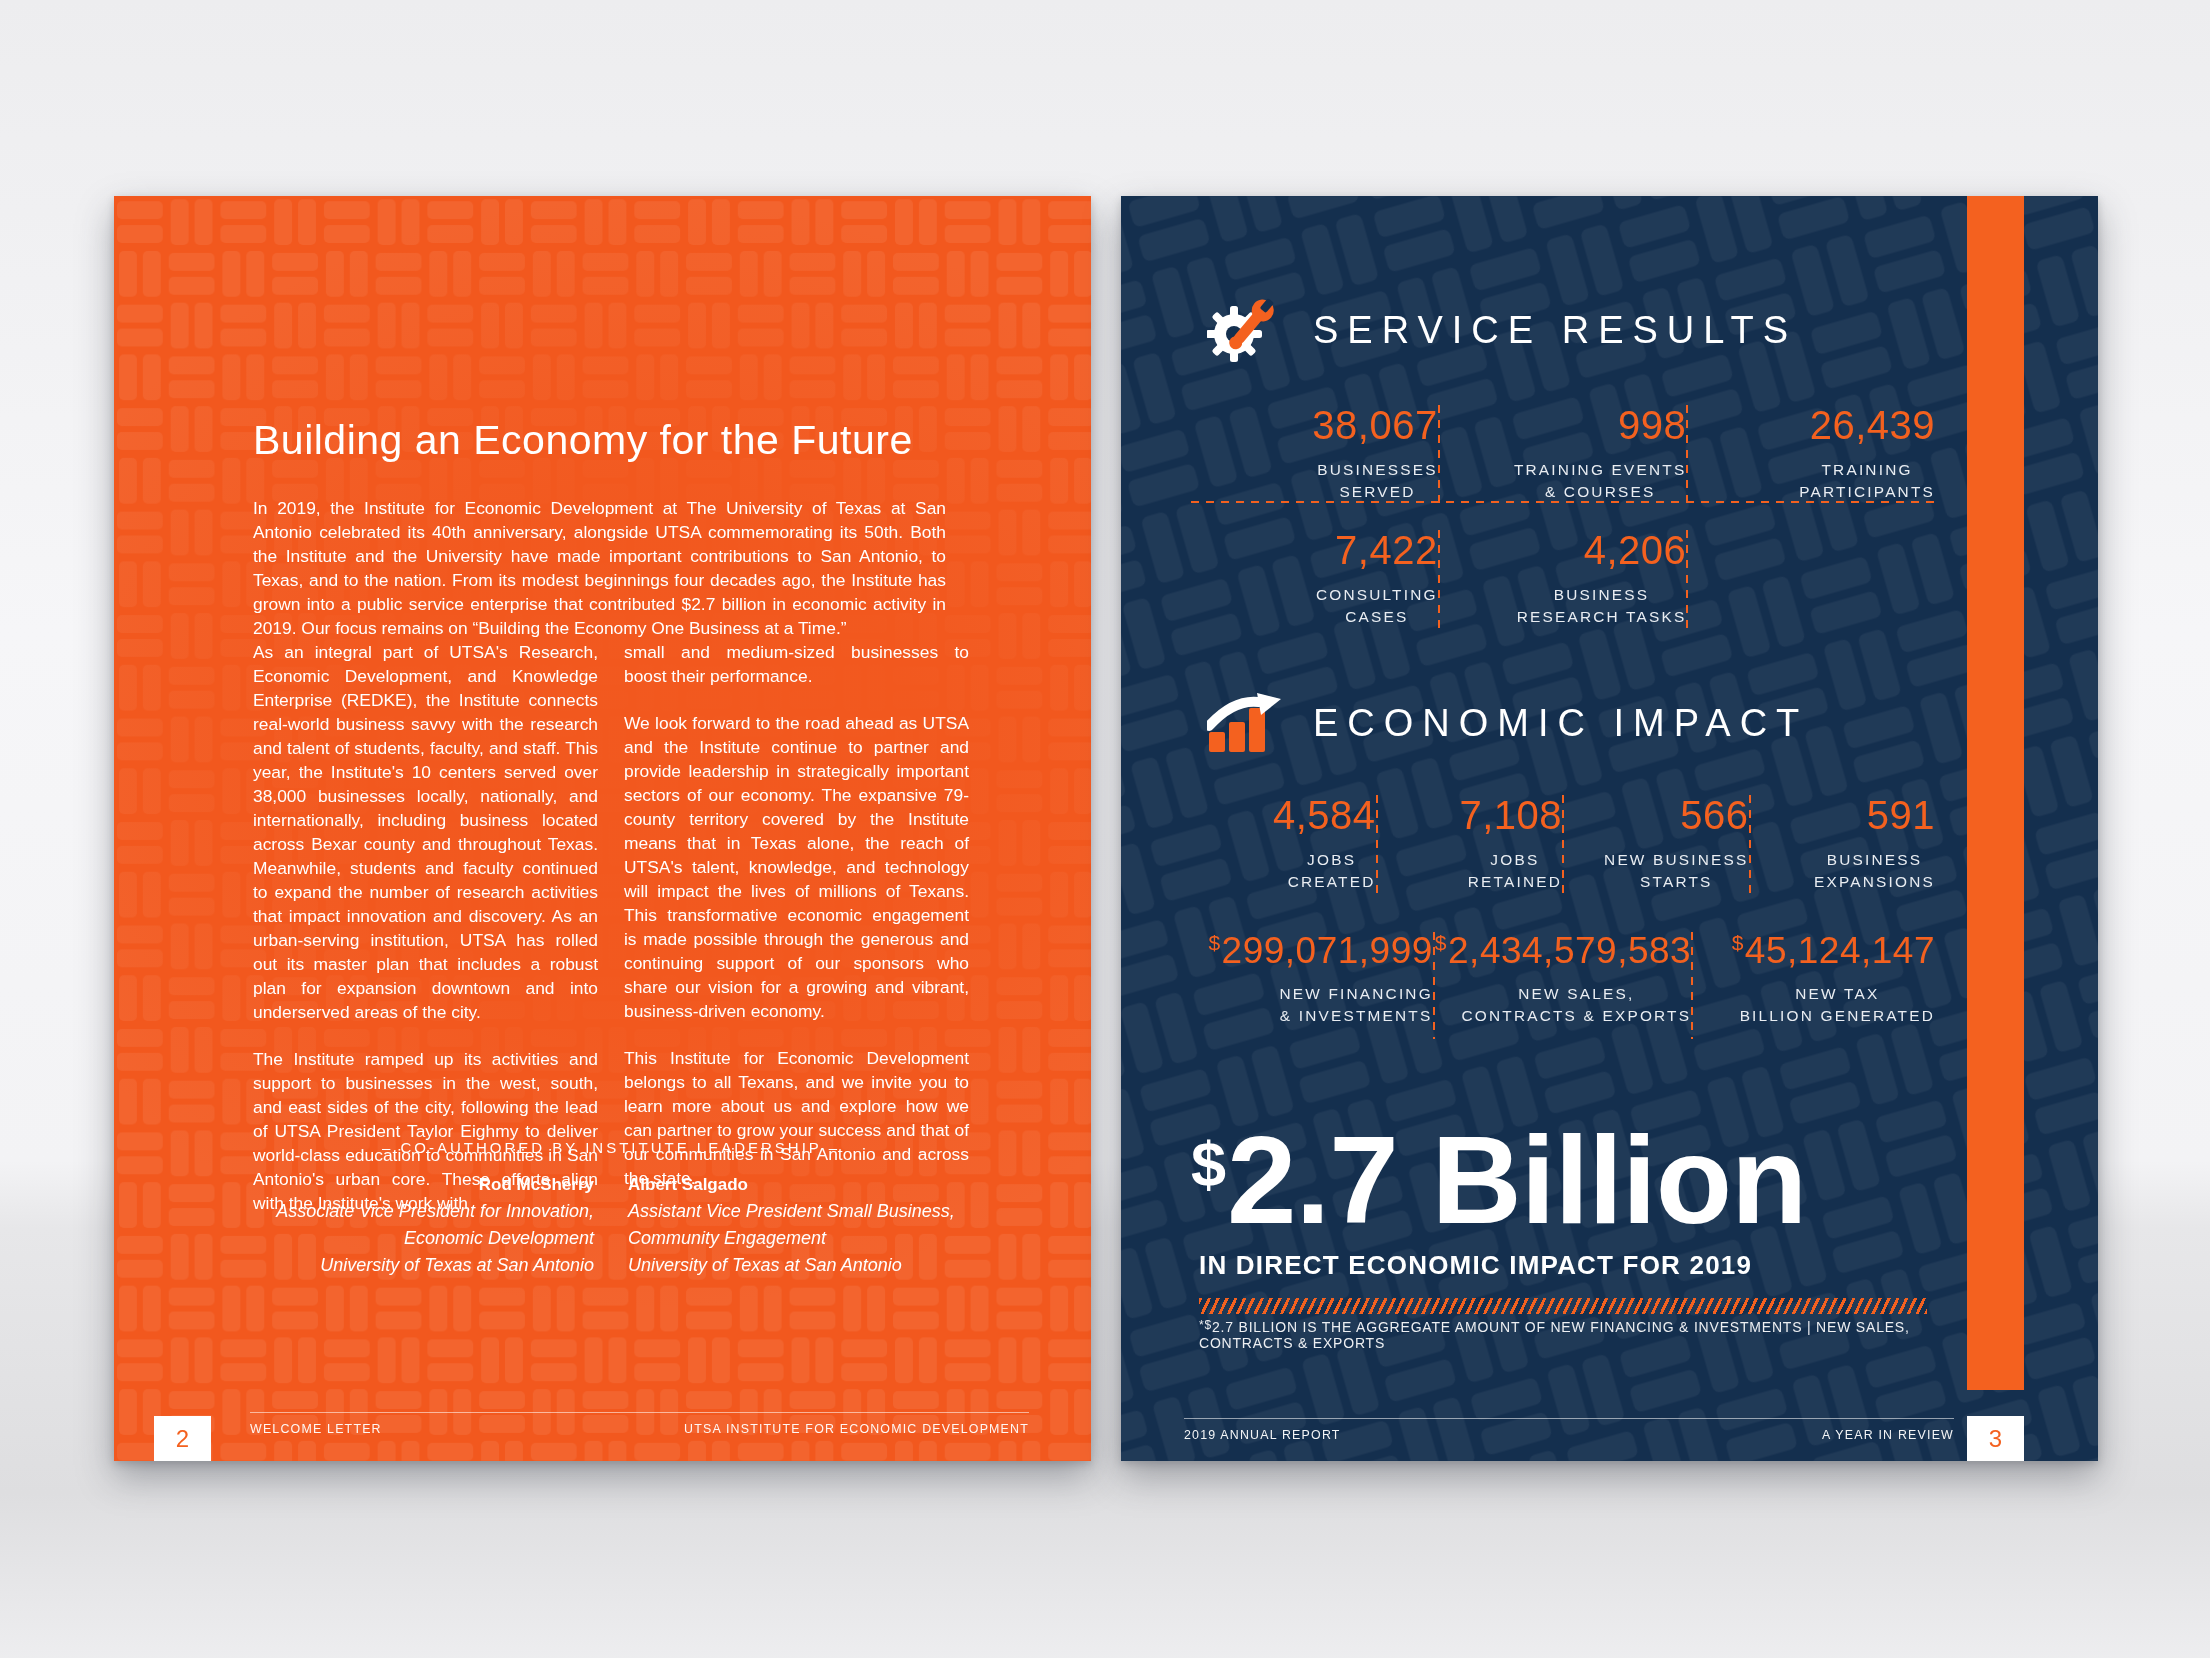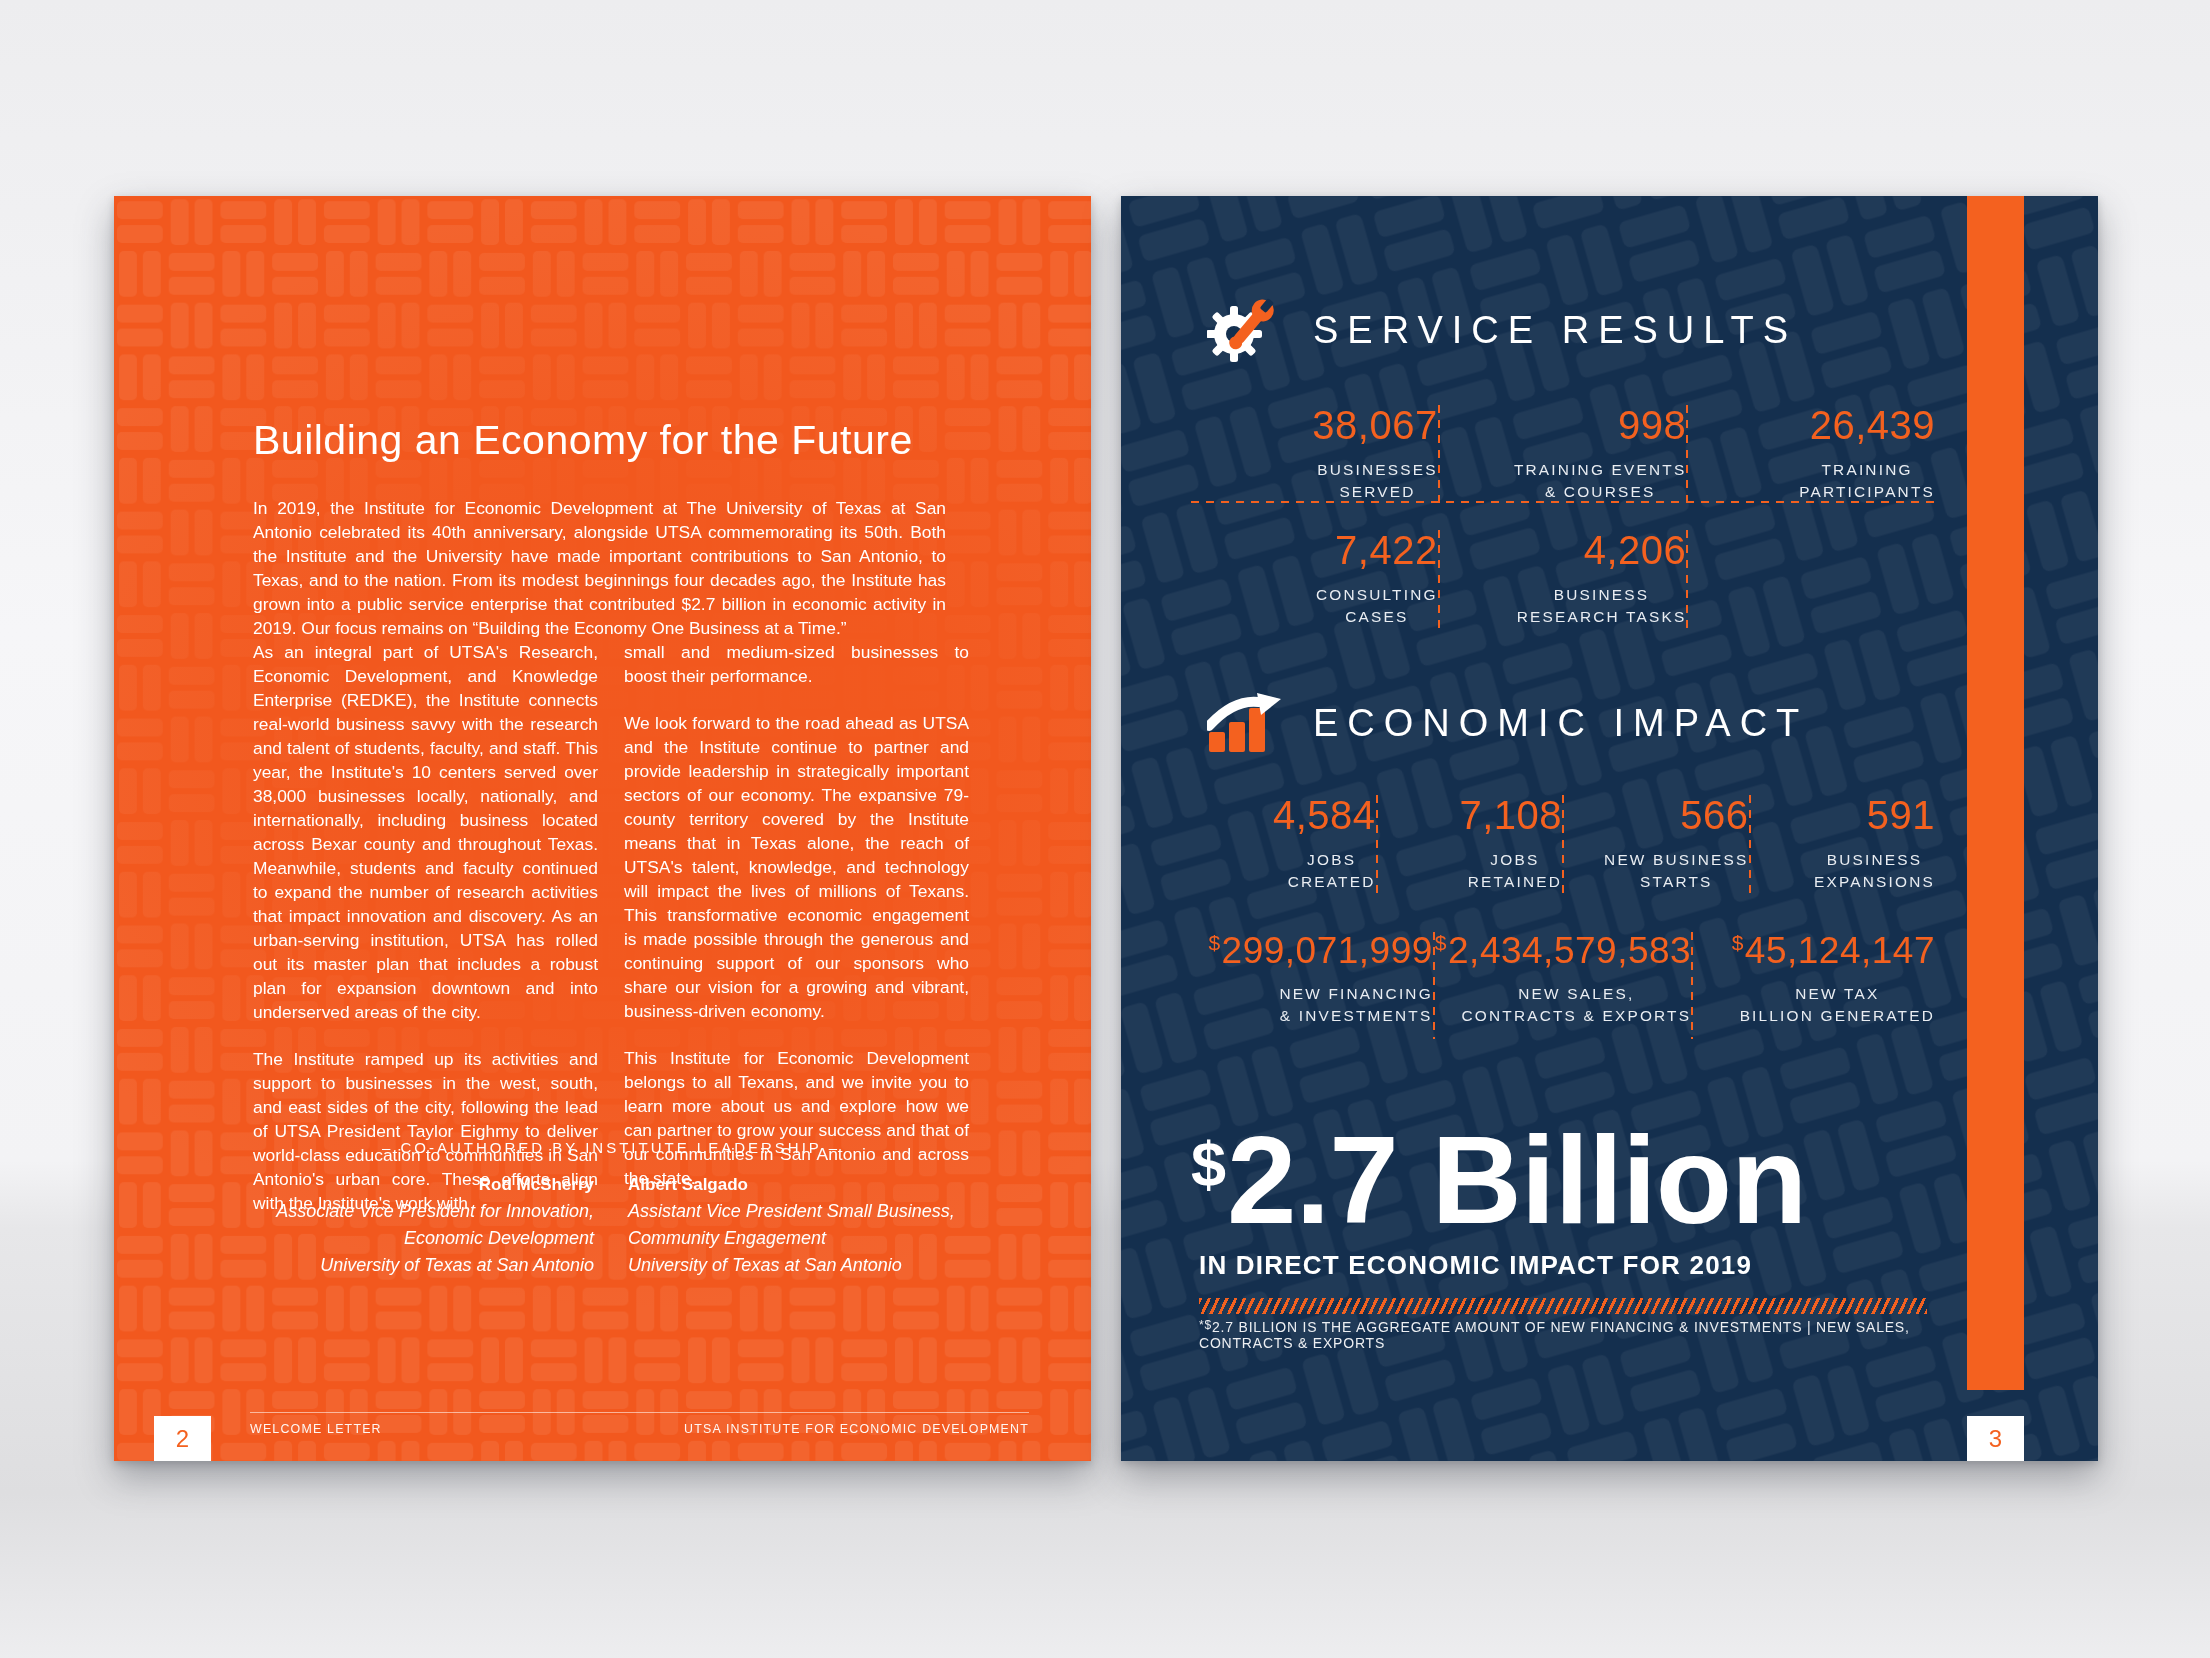--- a/index.html
+++ b/index.html
@@ -277,19 +277,23 @@
       </div>
     </div>
 
     <div class="impact">
       <div class="big-amount"><span class="big-sym">$</span><span>2.7 Billion</span></div>
       <div class="impact-sub">IN DIRECT ECONOMIC IMPACT FOR 2019</div>
       <div class="hatch"></div>
       <div class="footnote"><span class="fn-sup">*$</span><span>2.7 BILLION IS THE AGGREGATE AMOUNT OF NEW FINANCING &amp; INVESTMENTS | NEW SALES, CONTRACTS &amp; EXPORTS</span></div>
     </div>
 
+    <div class="pg-footer rp-footer">
+      <span>2019 ANNUAL REPORT</span>
+      <span>A YEAR IN REVIEW</span>
+    </div>
     <div class="pagenum-box pn-right">
       <span>3</span>
     </div>
   </div>
 
 </div>
 
 
 </body></html>

